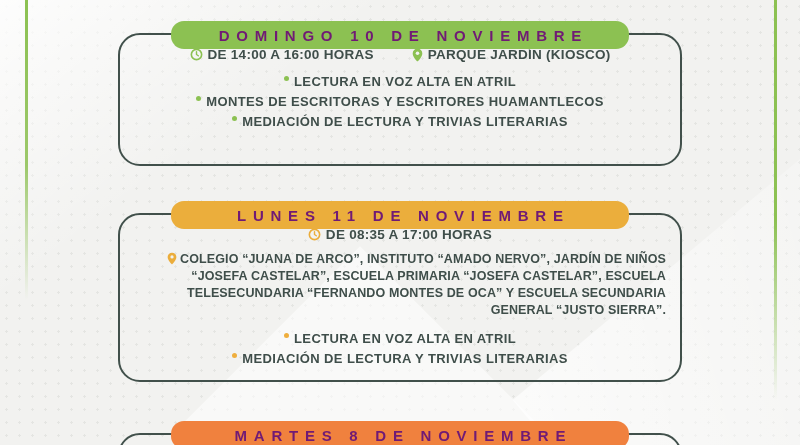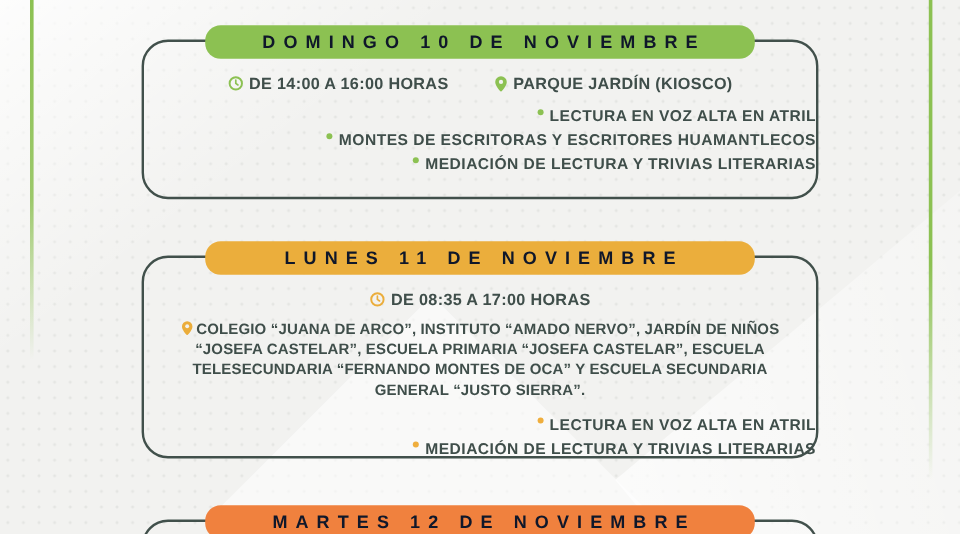--- a/index.html
+++ b/index.html
@@ -84,65 +84,65 @@
     position: absolute;
     top: -14px;
     left: 50%;
     transform: translateX(-50%);
     width: 458px;
     height: 28px;
     border-radius: 13px;
     display: flex;
     align-items: center;
     justify-content: center;
-    color: #0f172a;
+    color: #701a75;
     font-weight: bold;
     font-size: 15px;
     letter-spacing: 0.45em;
     text-indent: 0.45em;
     white-space: nowrap;
   }
   .pill-green  { background: #8CC152; }
   .pill-amber  { background: #EBAE3C; }
   .pill-orange { background: #F0813E; }
   .meta-row {
     display: flex;
     justify-content: center;
     align-items: center;
     gap: 38px;
-    margin-top: 27px;
+    margin-top: 12px;
     color: #3F4E4A;
     font-weight: bold;
     font-size: 13.5px;
     letter-spacing: 0.02em;
   }
   .meta {
     display: inline-flex;
     align-items: center;
     gap: 5px;
     white-space: nowrap;
   }
   .icon { display: inline-flex; flex: none; }
   .icon.green { color: #8CC152; }
   .icon.amber { color: #EBAD3B; }
   .location-para {
     margin: 8px auto 4px auto;
     width: 532px;
-    text-align: center;
+    text-align: right;
     color: #3F4E4A;
     font-weight: bold;
     font-size: 12.5px;
     line-height: 17px;
     letter-spacing: 0.01em;
   }
   .location-para .icon { position: relative; top: 2px; margin-right: 3px; }
   .activities {
     list-style: none;
     margin-top: 10px;
-    text-align: right;
+    text-align: center;
   }
   .activities li {
     line-height: 20px;
     color: #3F4E4A;
     font-weight: bold;
     font-size: 13px;
     letter-spacing: 0.03em;
     white-space: nowrap;
   }
   .bullet {
@@ -220,16 +220,16 @@
           </svg>
         </span><span>COLEGIO “JUANA DE ARCO”, INSTITUTO “AMADO NERVO”, JARDÍN DE NIÑOS “JOSEFA CASTELAR”, ESCUELA PRIMARIA “JOSEFA CASTELAR”, ESCUELA TELESECUNDARIA “FERNANDO MONTES DE OCA” Y ESCUELA SECUNDARIA GENERAL “JUSTO SIERRA”.</span></p>
     <ul class="activities">
       <li><span class="bullet amber"></span><span>LECTURA EN VOZ ALTA EN ATRIL</span></li>
       <li><span class="bullet amber"></span><span>MEDIACIÓN DE LECTURA Y TRIVIAS LITERARIAS</span></li>
     </ul>
   </section>
 
   <section class="card card-3">
     <div class="pill pill-orange">
-      <span>MARTES 12 DE NOVIEMBRE</span>
+      <span>MARTES 8 DE NOVIEMBRE</span>
     </div>
   </section>
 </div>
 
 </body></html>

